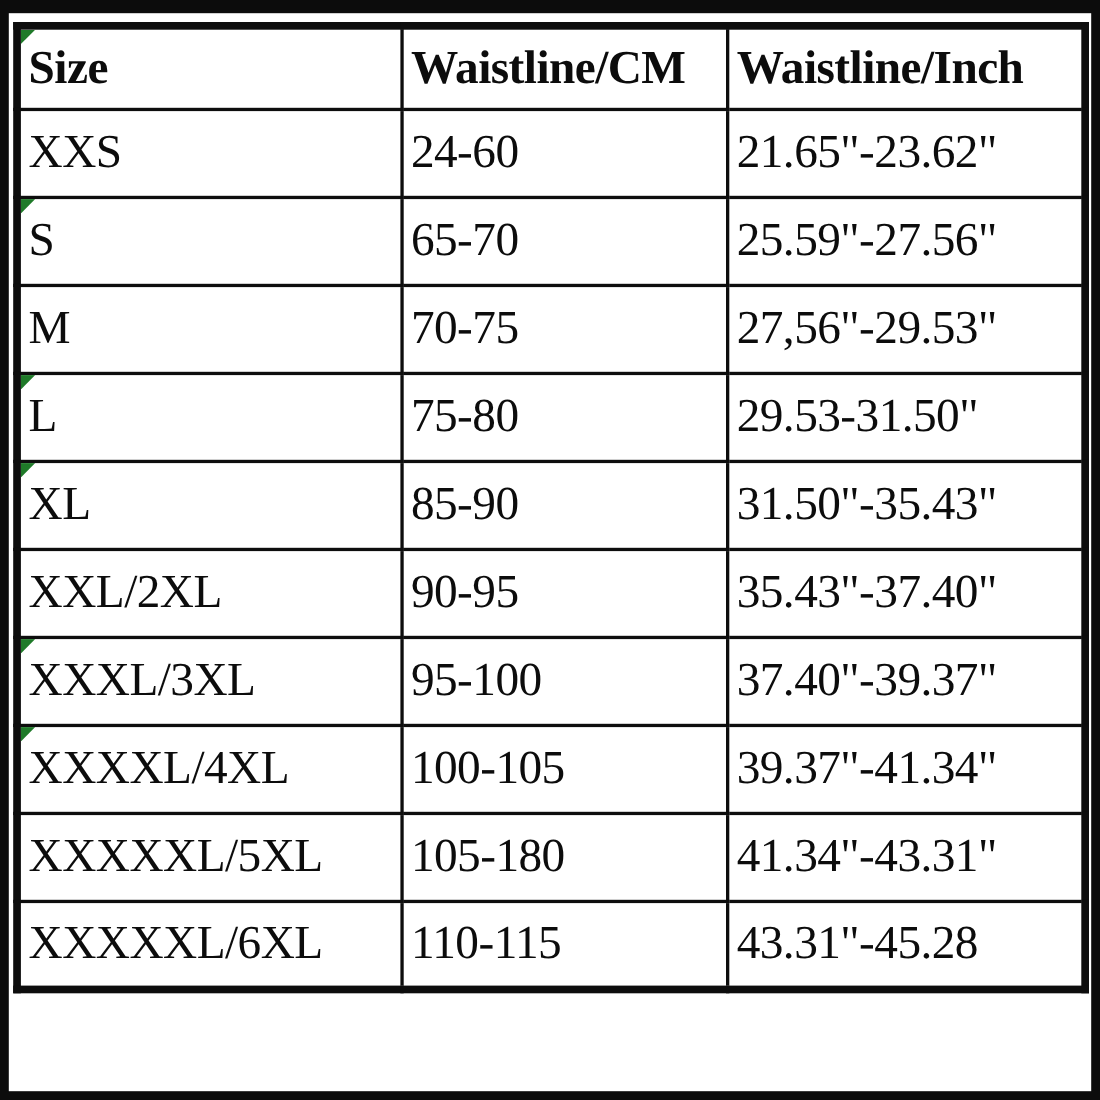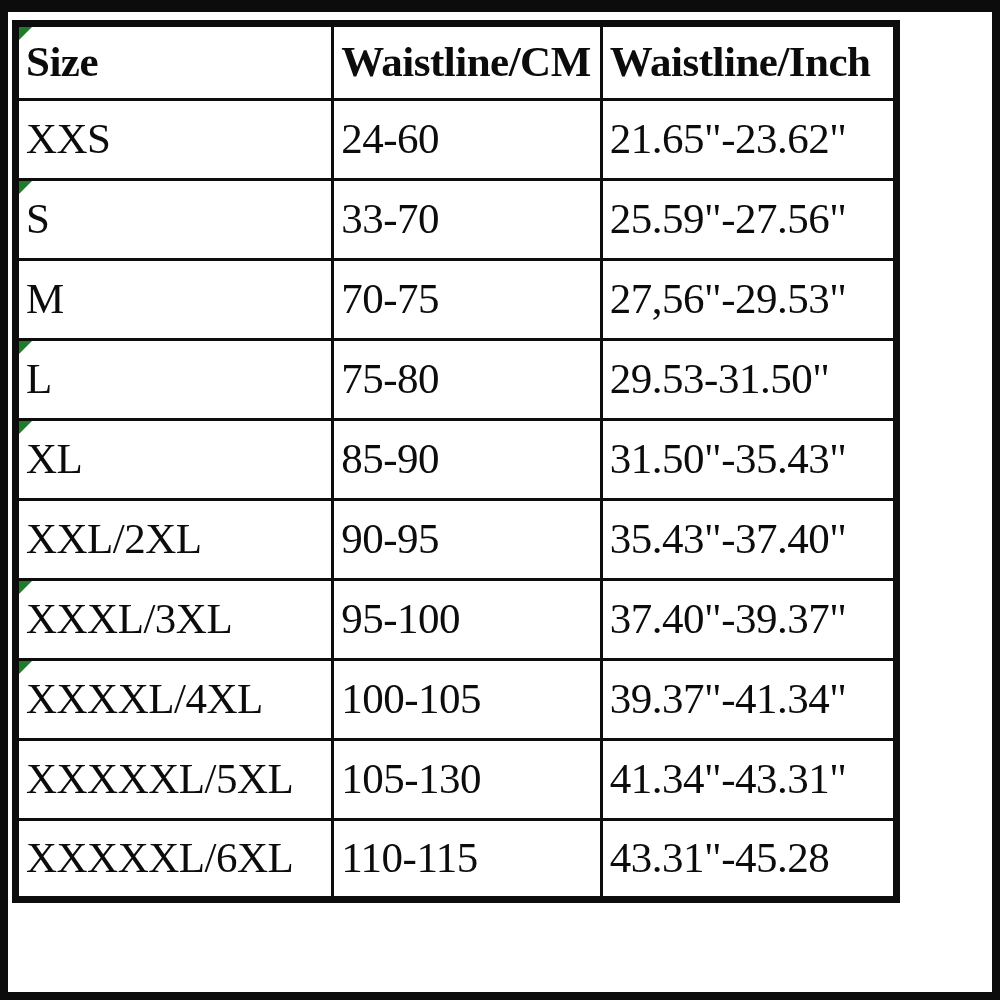--- a/index.html
+++ b/index.html
@@ -19,21 +19,21 @@
   .page {
     position: absolute;
     left: 8px; top: 12px;
     width: 984px; height: 980px;
     background: var(--page-bg);
   }
   table.size-chart {
     border-collapse: collapse;
     table-layout: fixed;
     margin: 8px 0 0 4px;
-    width: 888px;
+    width: 978px;
     border: 7px solid var(--grid);
   }
   col.c-size  { width: 36%; }
   col.c-cm    { width: 30.5%; }
   col.c-inch  { width: 33.5%; }
   thead tr { height: 76px; }
   tbody tr { height: 80px; }
   th, td {
     position: relative;
     border: 3px solid var(--grid);
@@ -76,21 +76,21 @@
         </tr>
     </thead>
     <tbody>
         <tr>
           <td class="size-cell">XXS</td>
           <td class="cm-cell">24-60</td>
           <td class="inch-cell">21.65"-23.62"</td>
         </tr>
         <tr>
           <td class="size-cell">S<span class="corner-flag"></span></td>
-          <td class="cm-cell">33-70</td>
+          <td class="cm-cell">65-70</td>
           <td class="inch-cell">25.59"-27.56"</td>
         </tr>
         <tr>
           <td class="size-cell">M</td>
           <td class="cm-cell">70-75</td>
           <td class="inch-cell">27,56"-29.53"</td>
         </tr>
         <tr>
           <td class="size-cell">L<span class="corner-flag"></span></td>
           <td class="cm-cell">75-80</td>
@@ -111,21 +111,21 @@
           <td class="cm-cell">95-100</td>
           <td class="inch-cell">37.40"-39.37"</td>
         </tr>
         <tr>
           <td class="size-cell">XXXXL/4XL<span class="corner-flag"></span></td>
           <td class="cm-cell">100-105</td>
           <td class="inch-cell">39.37"-41.34"</td>
         </tr>
         <tr>
           <td class="size-cell">XXXXXL/5XL</td>
-          <td class="cm-cell">105-130</td>
+          <td class="cm-cell">105-180</td>
           <td class="inch-cell">41.34"-43.31"</td>
         </tr>
         <tr>
           <td class="size-cell">XXXXXL/6XL</td>
           <td class="cm-cell">110-115</td>
           <td class="inch-cell">43.31"-45.28</td>
         </tr>
       </tbody>
   </table>
 </div>

